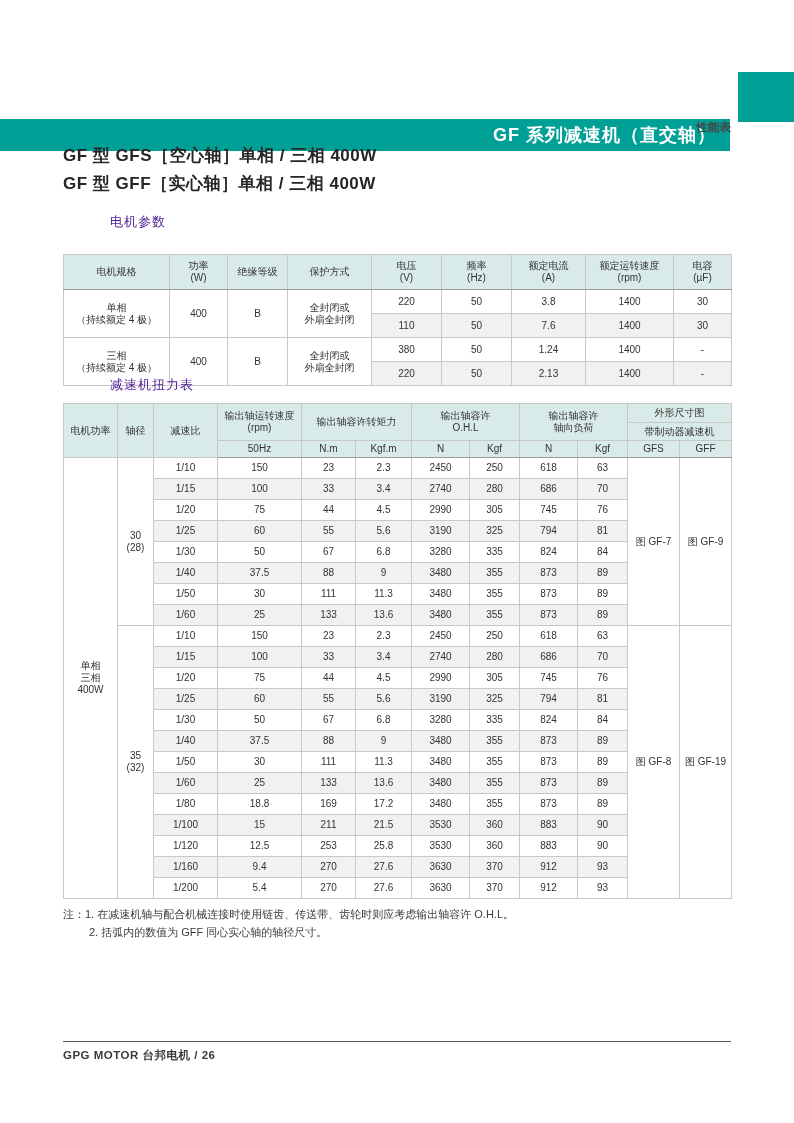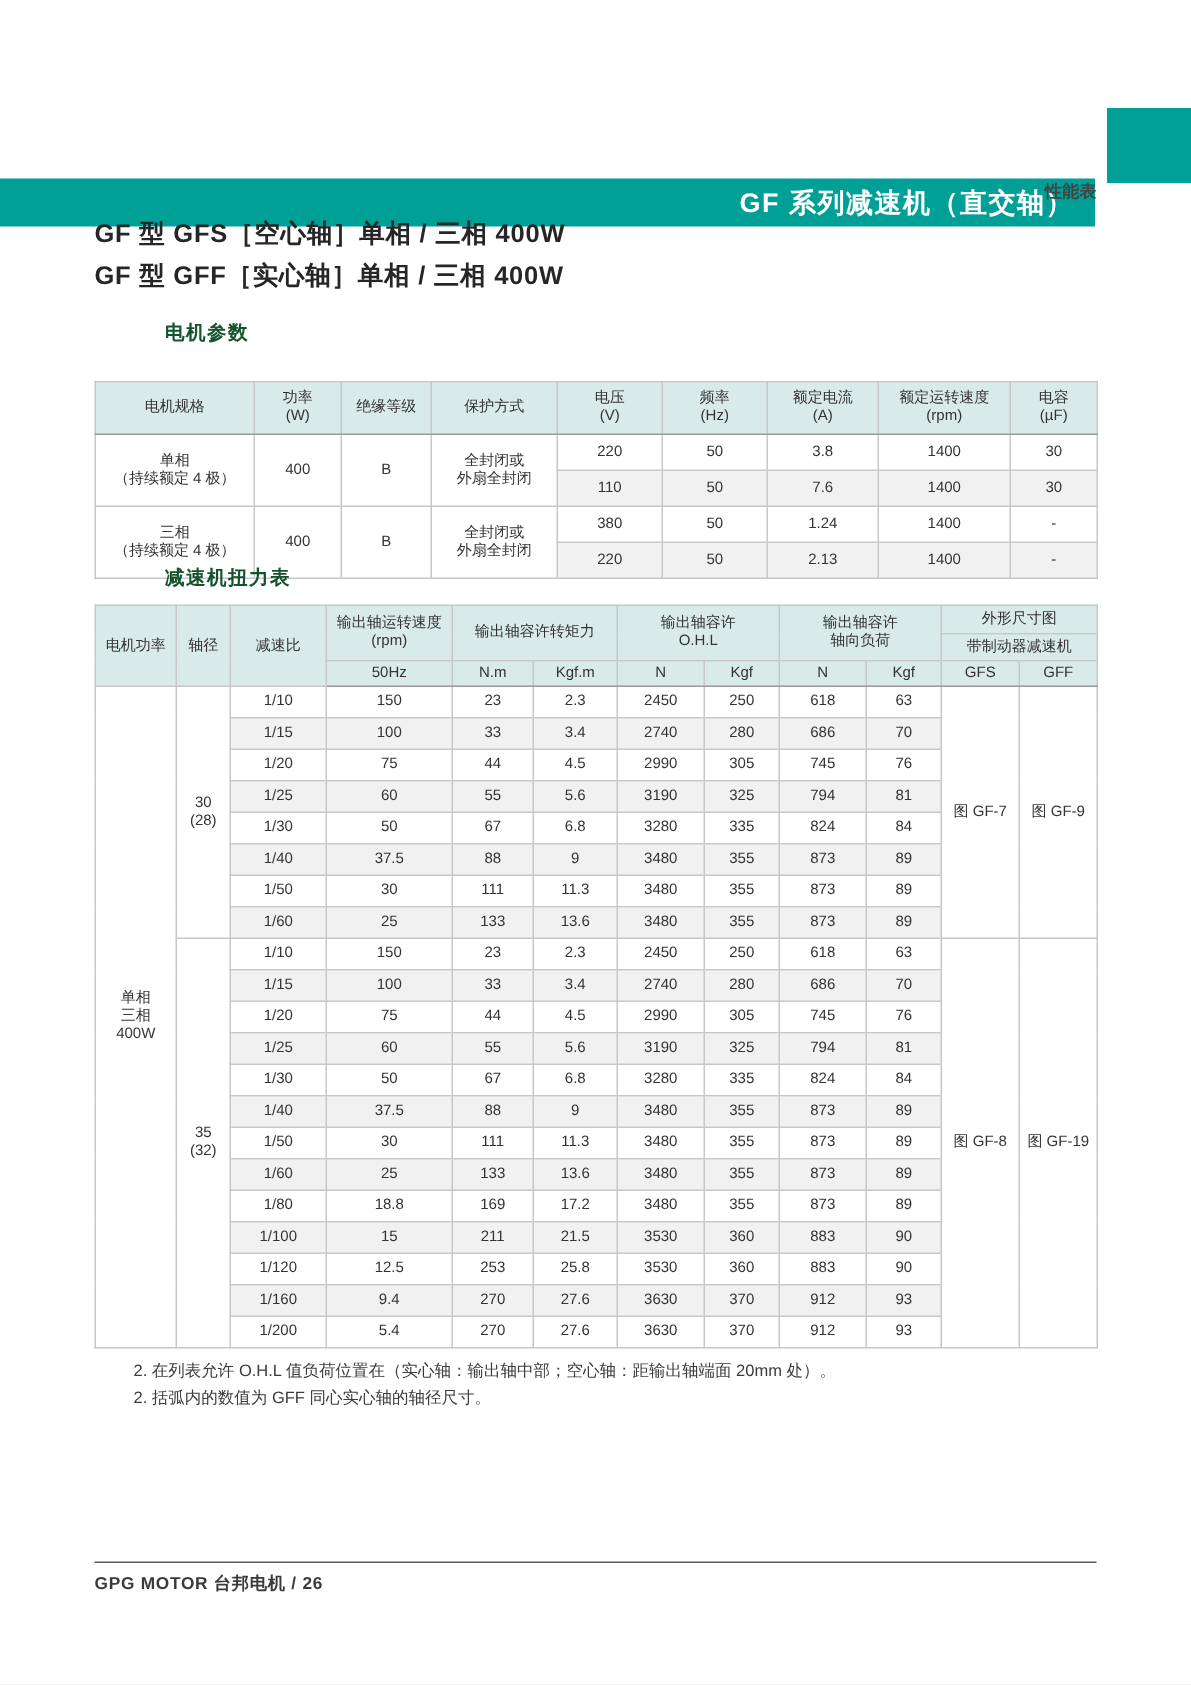--- a/index.html
+++ b/index.html
@@ -24,21 +24,21 @@
   .page-tag{
     position:absolute;left:63px;top:120px;width:668px;text-align:right;
     font-size:11.5px;color:#444;font-weight:bold;
   }
 
   
   .titles{position:absolute;left:63px;top:142px;}
   .titles div{font-size:17px;font-weight:bold;color:#262626;line-height:28px;letter-spacing:0.5px;}
 
   .section-label{
-    position:absolute;left:63px;font-size:13px;font-weight:bold;color:#14532d;letter-spacing:1px;padding-left:47px;
+    position:absolute;left:63px;font-size:13px;font-weight:normal;color:#4c1d95;letter-spacing:1px;padding-left:47px;
   }
   #label-motor{top:213px;}
   #label-torque{top:376px;}
 
   
   table{border-collapse:collapse;table-layout:fixed;background:#fff;}
   th,td{
     border:1px solid #c8c8c8;text-align:center;vertical-align:middle;
     font-size:10px;font-weight:normal;color:#333;padding:0 2px;line-height:12px;
   }
@@ -432,20 +432,20 @@
           <td>27.6</td>
           <td>3630</td>
           <td>370</td>
           <td>912</td>
           <td>93</td>
         </tr>
       </tbody>
   </table>
 
   <div class="notes">
-    <div class="note-line indented"><span>2. 在列表允许 O.H.L 值负荷位置在（实心轴：输出轴中部；空心轴：距输出轴端面 20mm 处）。</span></div>
+    <div class="note-line"><span>注：</span><span>1. 在减速机轴与配合机械连接时使用链齿、传送带、齿轮时则应考虑输出轴容许 O.H.L。</span></div>
     <div class="note-line indented"><span>2. 括弧内的数值为 GFF 同心实心轴的轴径尺寸。</span></div>
   </div>
 
   <div class="footer-rule"></div>
   <div class="footer-text">GPG MOTOR 台邦电机  /  26</div>
 
 </div>
 
 </body></html>

